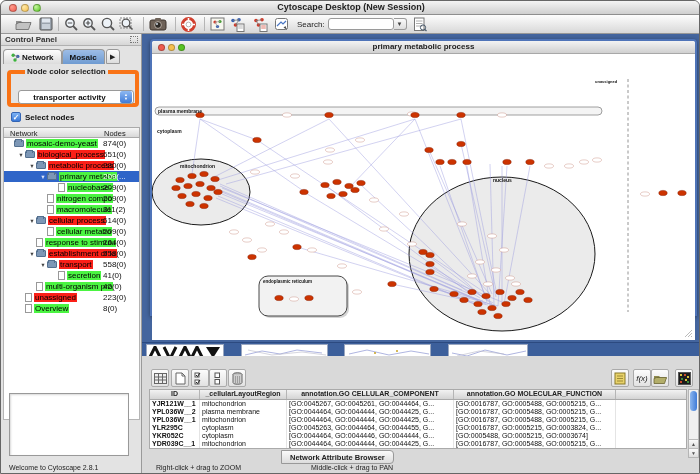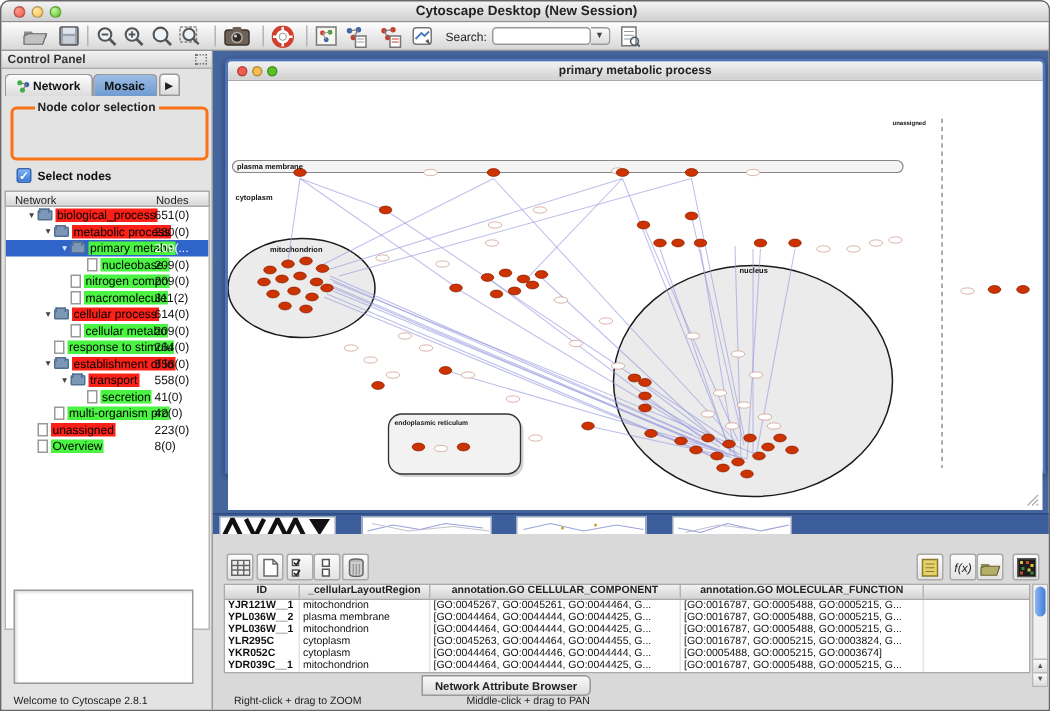--- a/index.html
+++ b/index.html
@@ -28,21 +28,21 @@
   .cp-title{position:absolute;left:0;top:0;width:100%;height:12px;background:linear-gradient(#f2f2f2,#d6d6d6);
     border-bottom:1px solid #b0b0b0;font-size:8px;font-weight:bold;color:#333;padding:1px 4px;}
   .float-ic{position:absolute;right:3px;top:2px;width:8px;height:7px;border:1px dotted #777;}
   .cp-tabs{position:absolute;left:2px;top:14px;width:137px;height:16px;display:flex;align-items:flex-end;}
   .cptab{height:15px;border:1px solid #999;border-bottom:none;border-radius:4px 4px 0 0;
     font-size:8px;font-weight:bold;color:#111;display:flex;align-items:center;justify-content:center;gap:2px;
     background:linear-gradient(#fdfdfd,#dcdcdc);padding:0 7px;}
   .cptab.sel{background:linear-gradient(#9dbde6,#6f9bd1);}
   .cptab-more{width:14px;height:15px;border:1px solid #999;border-radius:3px 3px 0 0;margin-left:1px;
     font-size:7px;color:#222;display:flex;align-items:center;justify-content:center;background:linear-gradient(#fdfdfd,#dcdcdc);}
-  .groupbox{position:absolute;left:4px;top:33px;width:132px;height:40px;border:2px solid #f97316;border-radius:4px;}
+  .groupbox{position:absolute;left:4px;top:33px;width:132px;height:40px;border:4px solid #f97316;border-radius:4px;}
   .groupbox legend{font-size:8px;font-weight:bold;color:#222;padding:0 2px;margin-left:2px;}
   .combo{position:absolute;left:7px;top:14px;width:116px;height:14px;border:1px solid #9a9a9a;border-radius:3px;
     background:#fff;display:flex;align-items:center;}
   .combo-text{flex:1;font-size:8px;font-weight:bold;color:#111;text-align:center;}
   .combo-btn{width:12px;height:12px;margin-right:1px;border-radius:2px;background:linear-gradient(#8db8f2,#3f7bd8);
     display:flex;flex-direction:column;align-items:center;justify-content:center;color:#fff;font-size:4px;line-height:4px;}
   .checkrow{position:absolute;left:10px;top:78px;display:flex;align-items:center;gap:4px;}
   .checkbox{width:10px;height:10px;border-radius:2px;border:1px solid #3465b4;
     background:linear-gradient(#7db3f5,#3a78d6);color:#fff;font-size:8px;line-height:9px;text-align:center;font-weight:bold;}
   .checklbl{font-size:8px;font-weight:bold;color:#111;}
@@ -251,31 +251,45 @@
           </svg>
         <span>Network</span>
       </div>
       <div class="cptab sel">
         <span>Mosaic</span>
       </div>
       <div class="cptab-more">▶</div>
     </div>
     <fieldset class="groupbox">
       <legend>Node color selection</legend>
+      <div class="combo">
+        <span class="combo-text">transporter activity</span>
+        <span class="combo-btn">
+            <span>▲</span>
+            <span>▼</span>
+          </span>
+      </div>
     </fieldset>
     <div class="checkrow">
       <span class="checkbox">✓</span>
       <span class="checklbl">Select nodes</span>
     </div>
     <div class="tree-header">
       <span style="left:6px">Network</span>
       <span style="left:100px">Nodes</span>
     </div>
     <div class="tree-wrap">
       <div id="tree">
+          <div class="trow">
+            <span style="flex: 0 0 auto; width: 2px;"></span>
+            <span class="tarrow"></span>
+            <span class="ticon folder"></span>
+            <span class="tchip green">mosaic-demo-yeast</span>
+            <span class="tcount">874(0)</span>
+          </div>
           <div class="trow">
             <span style="flex: 0 0 auto; width: 13px;"></span>
             <span class="tarrow">▼</span>
             <span class="ticon folder"></span>
             <span class="tchip red">biological_process</span>
             <span class="tcount">651(0)</span>
           </div>
           <div class="trow">
             <span style="flex: 0 0 auto; width: 24px;"></span>
             <span class="tarrow">▼</span>

